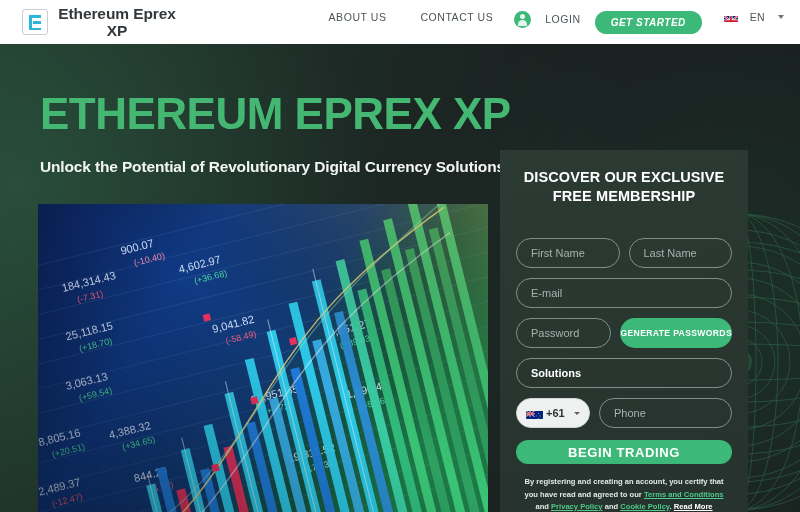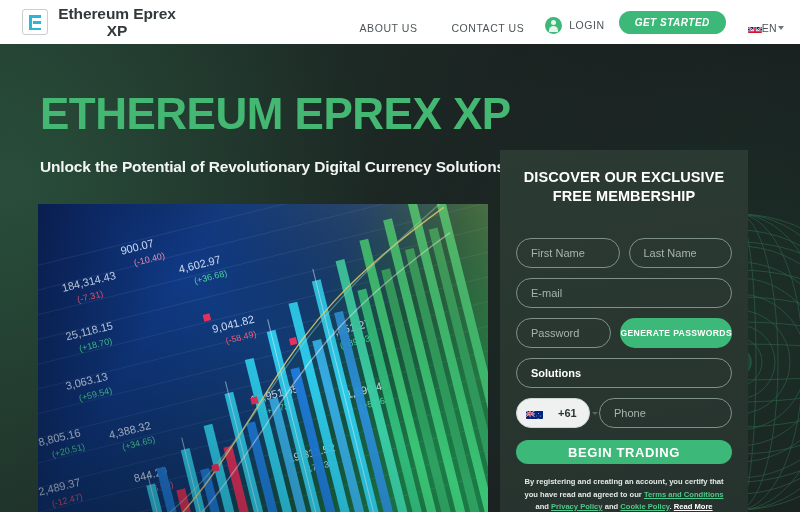--- a/index.html
+++ b/index.html
@@ -63,36 +63,36 @@
     color: #32383b;
     line-height: 1.12;
     text-align: center;
     letter-spacing: -0.1px;
     max-width: 120px;
   }
 
   .nav {
     margin-left: auto;
     display: flex;
-    align-items: flex-end;
+    align-items: flex-start;
     margin-right: 16px;
     gap: 0px;
   }
   .nav-link {
     font-size: 10.5px;
     letter-spacing: 0.55px;
     color: #4d5457;
     padding: 0 17px;
     text-decoration: none;
     white-space: nowrap;
   }
   .login-group {
     display: flex;
     align-items: center;
-    gap: 7px;
+    gap: 14px;
     padding: 0 14px 0 4px;
   }
   .avatar-circle {
     width: 17px; height: 17px;
     border-radius: 50%;
     background: #3cb878;
     position: relative;
     flex: none;
   }
   .avatar-circle::before {
@@ -127,21 +127,21 @@
     height: 23px;
     padding: 0 16px;
     cursor: pointer;
     font-family: "Liberation Sans", sans-serif;
     white-space: nowrap;
     font-style: italic;
   }
   .lang {
     display: flex;
     align-items: center;
-    gap: 0;
+    gap: 12px;
     margin-left: 22px;
     cursor: pointer;
   }
   .flag-uk {
     width: 14px; height: 10px;
     flex: none;
     border-radius: 1px;
     overflow: hidden;
   }
   .lang-code {
@@ -315,21 +315,21 @@
 
   .phone-country {
     height: 30px;
     width: 74px;
     flex: none;
     border: 1px solid #cfd6d3;
     border-radius: 15px;
     background: #eef1f0;
     display: flex;
     align-items: center;
-    gap: 15px;
+    gap: 3px;
     padding: 0 9px;
     cursor: pointer;
   }
   .flag-au { width: 17px; height: 11px; flex: none; border-radius: 1px; overflow: hidden; }
   .phone-code { font-size: 11px; color: #2c3436; font-weight: bold; }
   .caret-dark {
     width: 0; height: 0;
     border-left: 3px solid transparent;
     border-right: 3px solid transparent;
     border-top: 3.6px solid #5a6264;

